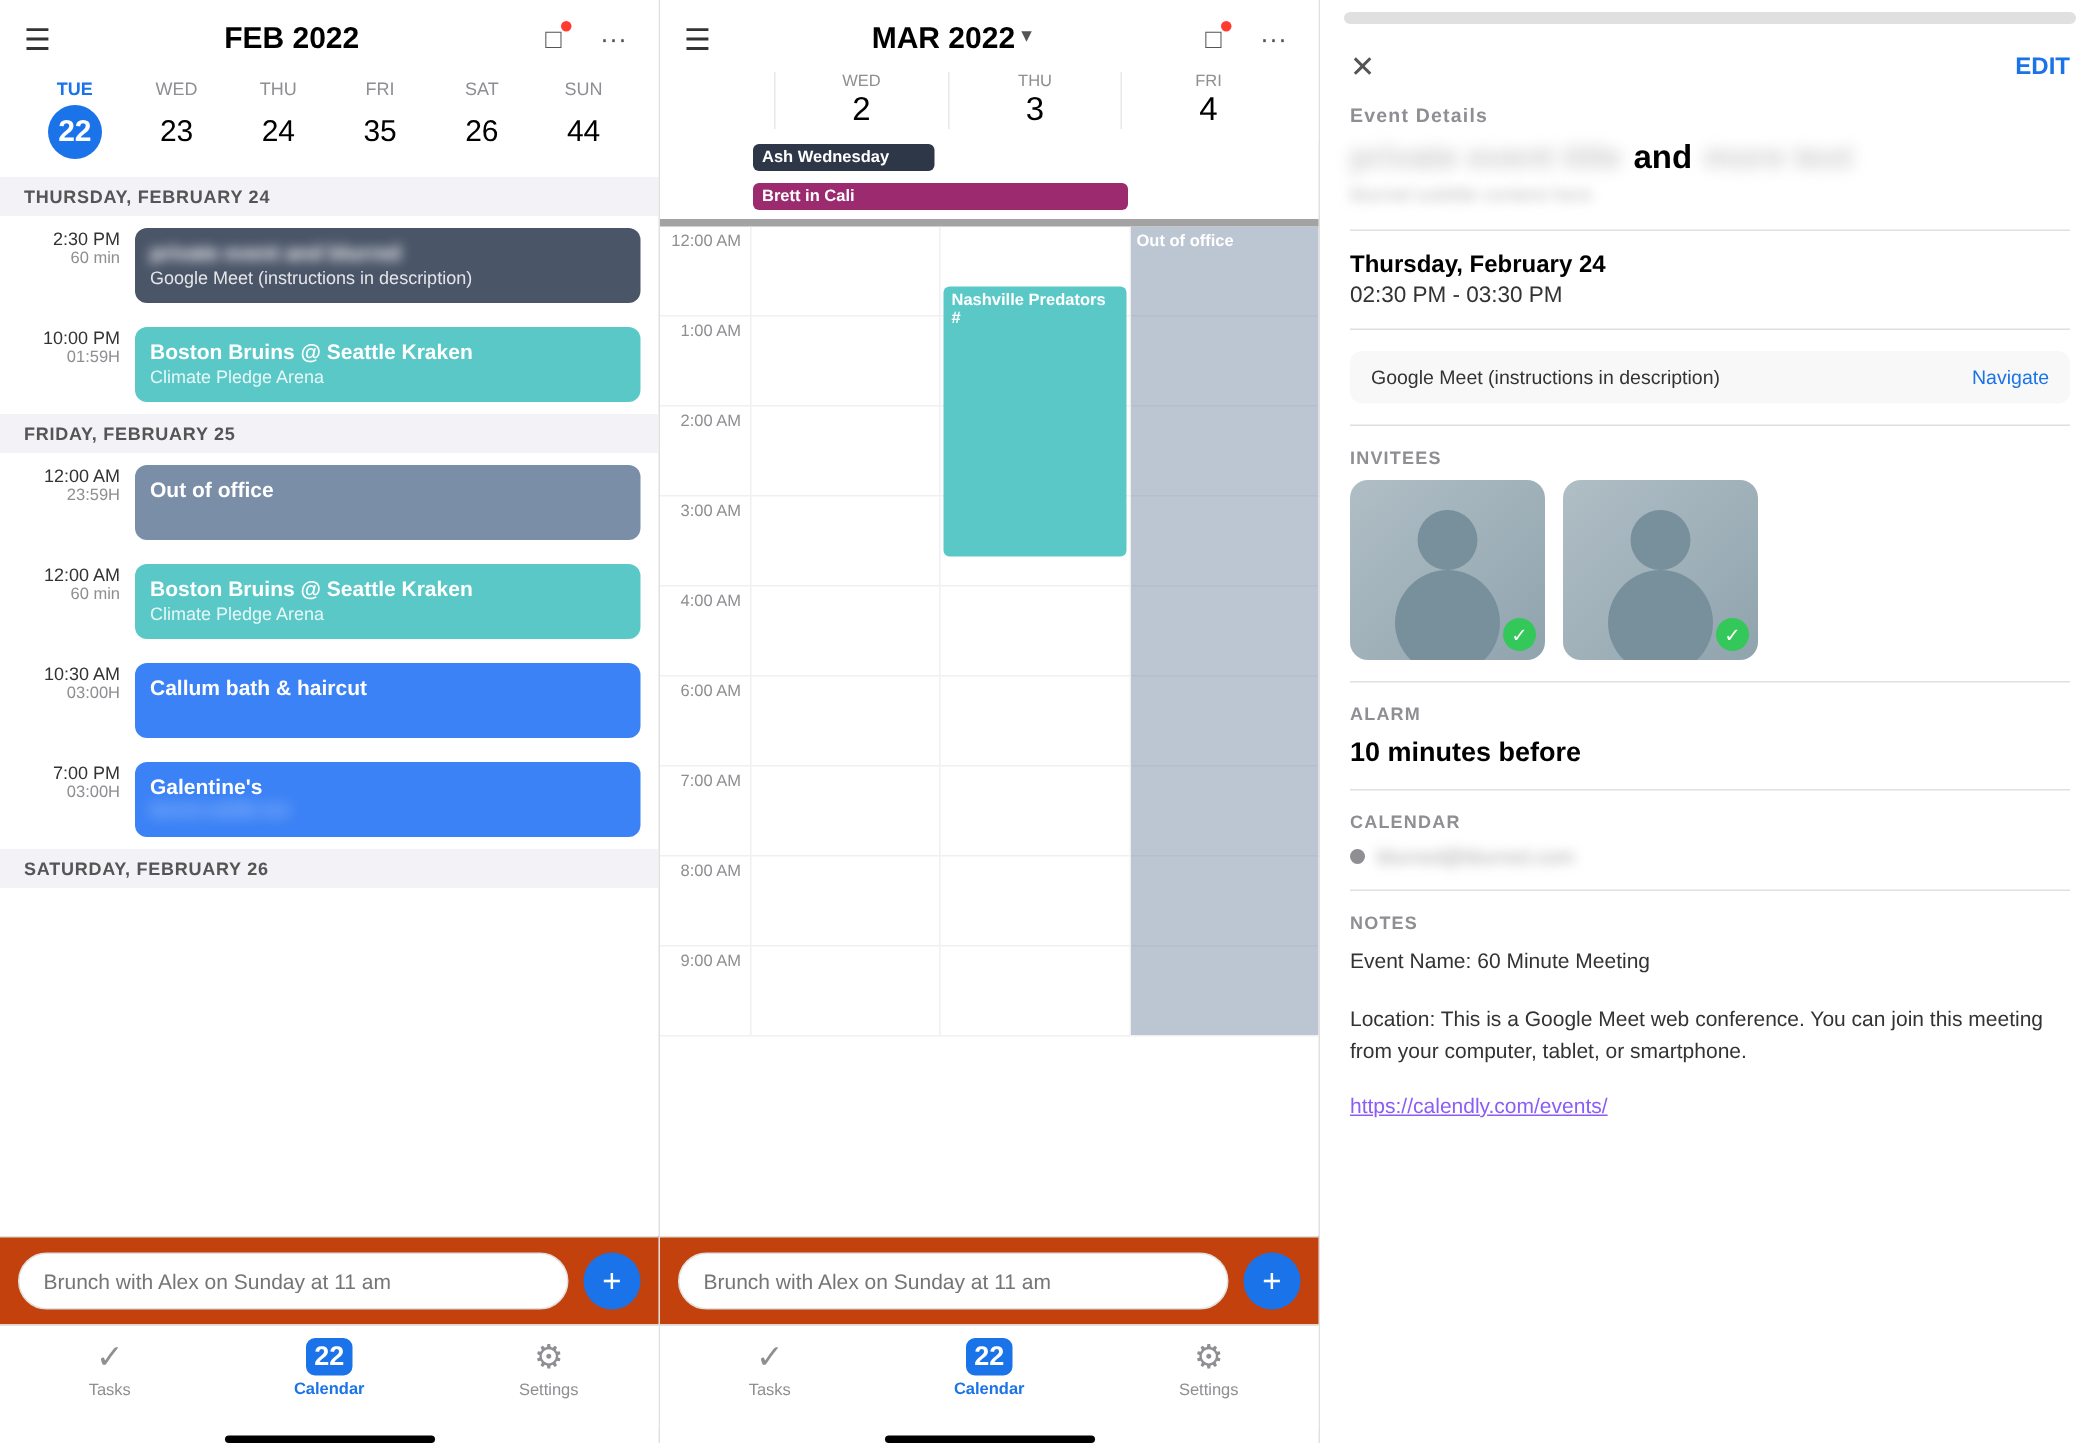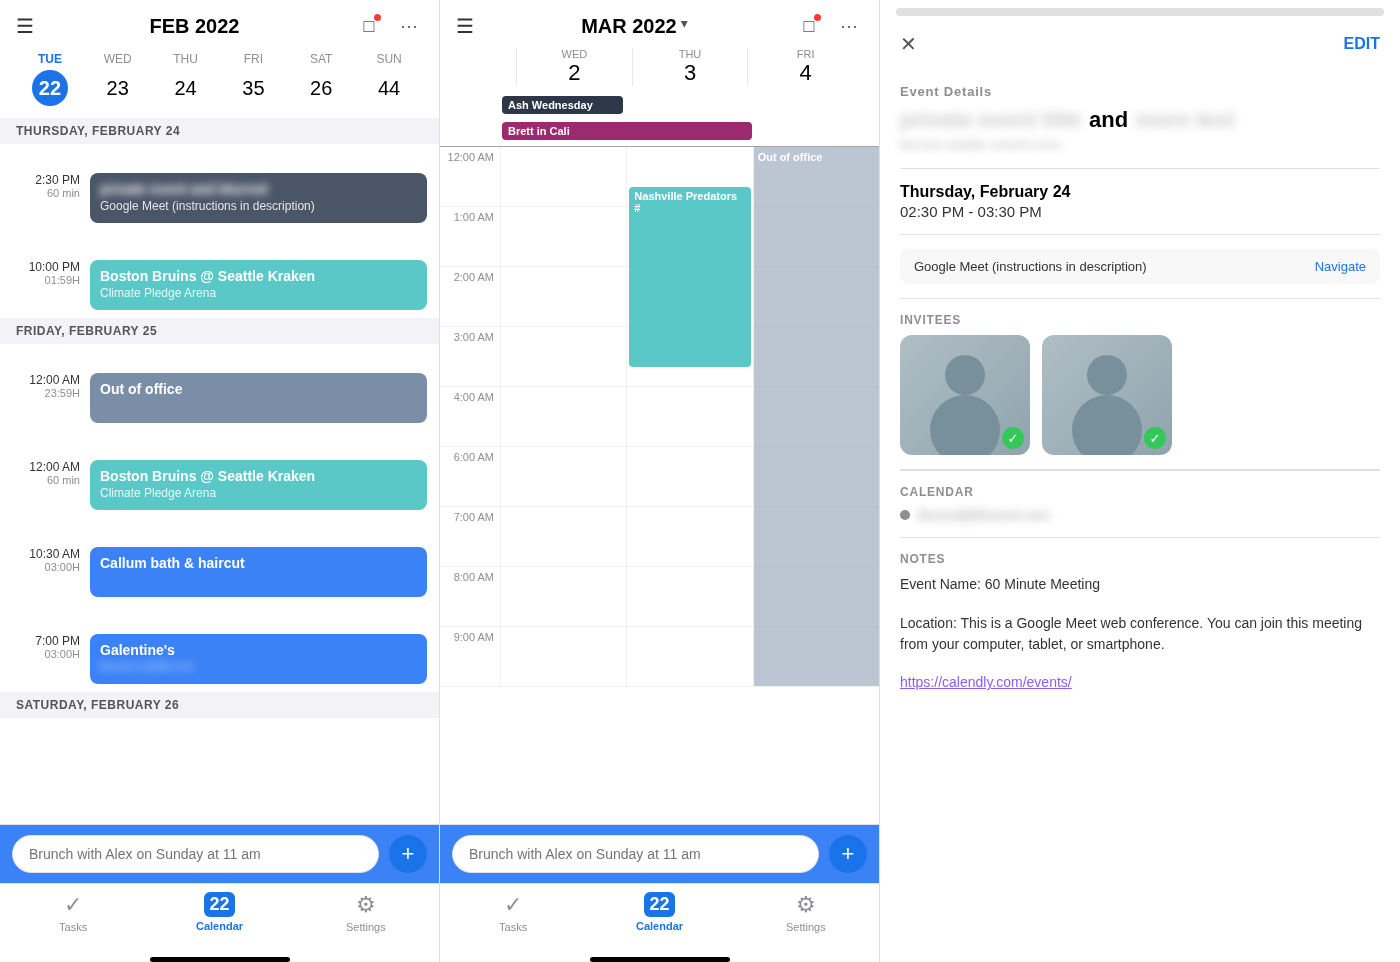--- a/index.html
+++ b/index.html
@@ -125,21 +125,20 @@
       font-weight: 600;
       color: #555;
       letter-spacing: 0.5px;
     }
 
     .event-row {
       display: flex;
       align-items: flex-start;
       padding: 8px 12px;
       gap: 10px;
-      margin-top: 21px;
     }
 
     .event-time {
       width: 68px;
       text-align: right;
       flex-shrink: 0;
     }
 
     .event-time-main {
       font-size: 12px;
@@ -171,21 +170,21 @@
       margin-top: 2px;
     }
 
     .card-blue-dark { background: #4a5568; }
     .card-cyan { background: #5bc8c8; }
     .card-blue-gray { background: #7a8ea8; }
     .card-purple { background: #3b82f6; }
 
     .bottom-input-area {
       padding: 10px 12px;
-      background: #3b82f6;
+      background: #c2410c;
       display: flex;
       align-items: center;
       gap: 10px;
       border-top: 1px solid #e0e0e0;
     }
 
     .search-input-field {
       flex: 1;
       background: #fff;
       border: 1px solid #e0e0e0;
@@ -340,21 +339,21 @@
     .timeline-cell {
       flex: 1;
       border-left: 1px solid #f0f0f0;
       position: relative;
     }
 
     
     .allday-row {
       display: flex;
       min-height: 28px;
-      border-bottom: 1px solid #a3a3a3;
+      border-bottom: 5px solid #a3a3a3;
       text-decoration: underline;
     }
 
     .allday-gutter {
       width: 60px;
       font-size: 10px;
       color: #8e8e93;
       padding: 4px 4px 0 0;
       text-align: right;
     }
@@ -881,21 +880,21 @@
 
 <div class="right-panel">
   <div class="right-top-bar"></div>
 
   <div class="right-header">
     <span class="close-btn">✕</span>
     <span class="edit-btn">EDIT</span>
   </div>
 
   <div class="event-detail-title-section">
-    <div style="font-size:13px; font-weight:600; color:#8e8e93; letter-spacing:0.8px; margin-bottom:8px;margin-top:16px;">Event Details</div>
+    <div style="font-size:13px; font-weight:600; color:#8e8e93; letter-spacing:0.8px; margin-bottom:8px;">Event Details</div>
     <div style="display:flex; align-items:center; flex-wrap:wrap; gap:4px;">
       <span style="font-size:22px; font-weight:700; color:#ccc; filter:blur(5px);">private event title</span>
       <span class="and-text">and</span>
       <span style="font-size:22px; font-weight:700; color:#ccc; filter:blur(5px);">more text</span>
     </div>
     <div style="font-size:13px; color:#bbb; filter:blur(4px); margin-top:4px;">blurred subtitle content here</div>
   </div>
 
   <div class="divider"></div>
 
@@ -922,20 +921,24 @@
         <div class="check-badge">✓</div>
       </div>
       <div class="invitee-avatar">
         <div class="check-badge">✓</div>
       </div>
     </div>
   </div>
 
   <div class="divider"></div>
 
+  <div class="detail-section">
+    <div class="detail-section-title">ALARM</div>
+    <div class="alarm-value">10 minutes before</div>
+  </div>
 
   <div class="divider"></div>
 
   <div class="detail-section">
     <div class="detail-section-title">CALENDAR</div>
     <div class="calendar-row">
       <div class="cal-dot"></div>
       <span class="cal-email">blurred@blurred.com</span>
     </div>
   </div>

